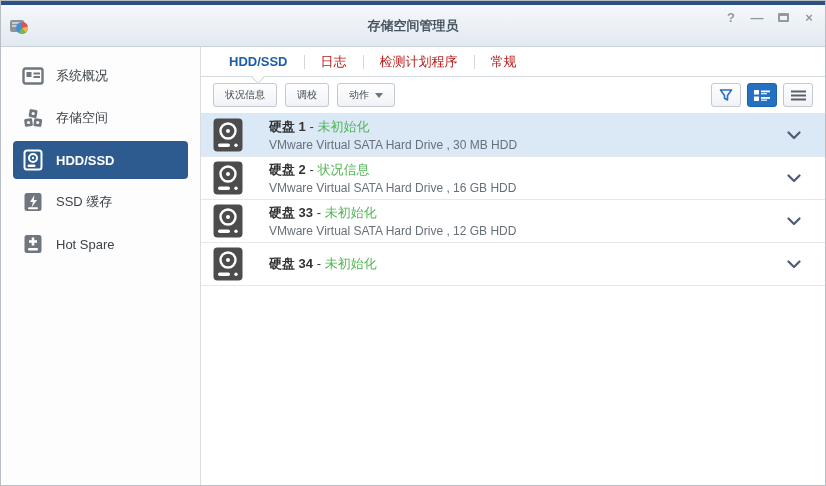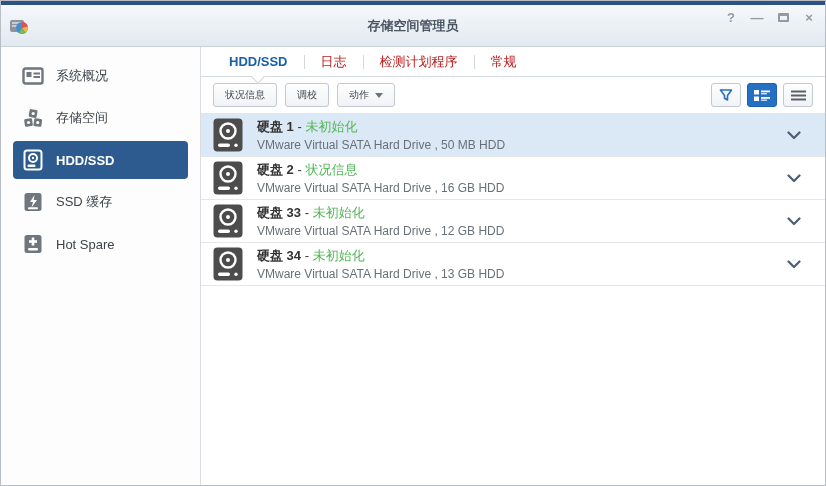--- a/index.html
+++ b/index.html
@@ -72,21 +72,21 @@
     width:30px; height:24px; border:1px solid #c2c9d0; border-radius:3px;
     background:linear-gradient(#fefefe,#f0f3f6);
     display:flex; align-items:center; justify-content:center; cursor:pointer;
   }
   .icon-btn.active-view { background:#2470c2; border-color:#1d62ad; }
 
   
   .drive-list { border-top:1px solid #e2e6ea; }
   .drive-row {
     display:flex; align-items:center; height:43px;
-    border-bottom:1px solid #e5e8eb; padding:0 10px 0 8px; cursor:pointer; background:#fff;
+    border-bottom:1px solid #e5e8eb; padding:0 10px 0 8px; cursor:pointer; background:#fff;gap:12px;
   }
   .drive-row.selected { background:#dbe8f6; }
   .drive-icon { width:30px; height:34px; margin:0 14px 0 4px; flex:0 0 30px; }
   .drive-text { display:flex; flex-direction:column; justify-content:center; gap:2px; }
   .drive-line1 { font-size:13px; color:#333; }
   .drive-name { font-weight:bold; }
   .drive-status { color:#53b656; }
   .drive-desc { font-size:12px; color:#687078; }
   .row-chevron { margin-left:auto; margin-right:14px; width:14px; height:9px; }
 </style>
@@ -232,21 +232,21 @@
           <circle cx="15" cy="13" r="2" fill="#fff"></circle>
           <rect x="5" y="25.5" width="12" height="3.4" rx="1.7" fill="#fff"></rect>
           <circle cx="23" cy="27.2" r="1.7" fill="#fff"></circle>
         </svg>
         <div class="drive-text">
           <div class="drive-line1">
             <span class="drive-name">硬盘 1</span>
             <span>-</span>
             <span class="drive-status">未初始化</span>
           </div>
-          <div class="drive-desc">VMware Virtual SATA Hard Drive , 50 MB HDD</div>
+          <div class="drive-desc">VMware Virtual SATA Hard Drive , 30 MB HDD</div>
         </div>
         <svg class="row-chevron" viewBox="0 0 14 9">
           <polyline points="1.5,1.5 7,7 12.5,1.5" fill="none" stroke="#4e5d73" stroke-width="2.2" stroke-linecap="round" stroke-linejoin="round"></polyline>
         </svg>
       </div>
 
       <div class="drive-row">
         <svg class="drive-icon" viewBox="0 0 30 34">
           <rect x="0.5" y="0.5" width="29" height="33" rx="4" fill="#4c4c4c"></rect>
           <circle cx="15" cy="13" r="7.5" fill="none" stroke="#fff" stroke-width="2.4"></circle>
@@ -295,21 +295,20 @@
           <circle cx="15" cy="13" r="2" fill="#fff"></circle>
           <rect x="5" y="25.5" width="12" height="3.4" rx="1.7" fill="#fff"></rect>
           <circle cx="23" cy="27.2" r="1.7" fill="#fff"></circle>
         </svg>
         <div class="drive-text">
           <div class="drive-line1">
             <span class="drive-name">硬盘 34</span>
             <span>-</span>
             <span class="drive-status">未初始化</span>
           </div>
-          <div class="drive-desc">VMware Virtual SATA Hard Drive , 13 GB HDD</div>
         </div>
         <svg class="row-chevron" viewBox="0 0 14 9">
           <polyline points="1.5,1.5 7,7 12.5,1.5" fill="none" stroke="#4e5d73" stroke-width="2.2" stroke-linecap="round" stroke-linejoin="round"></polyline>
         </svg>
       </div>
 
     </div>
   </div>
 </div>
 

